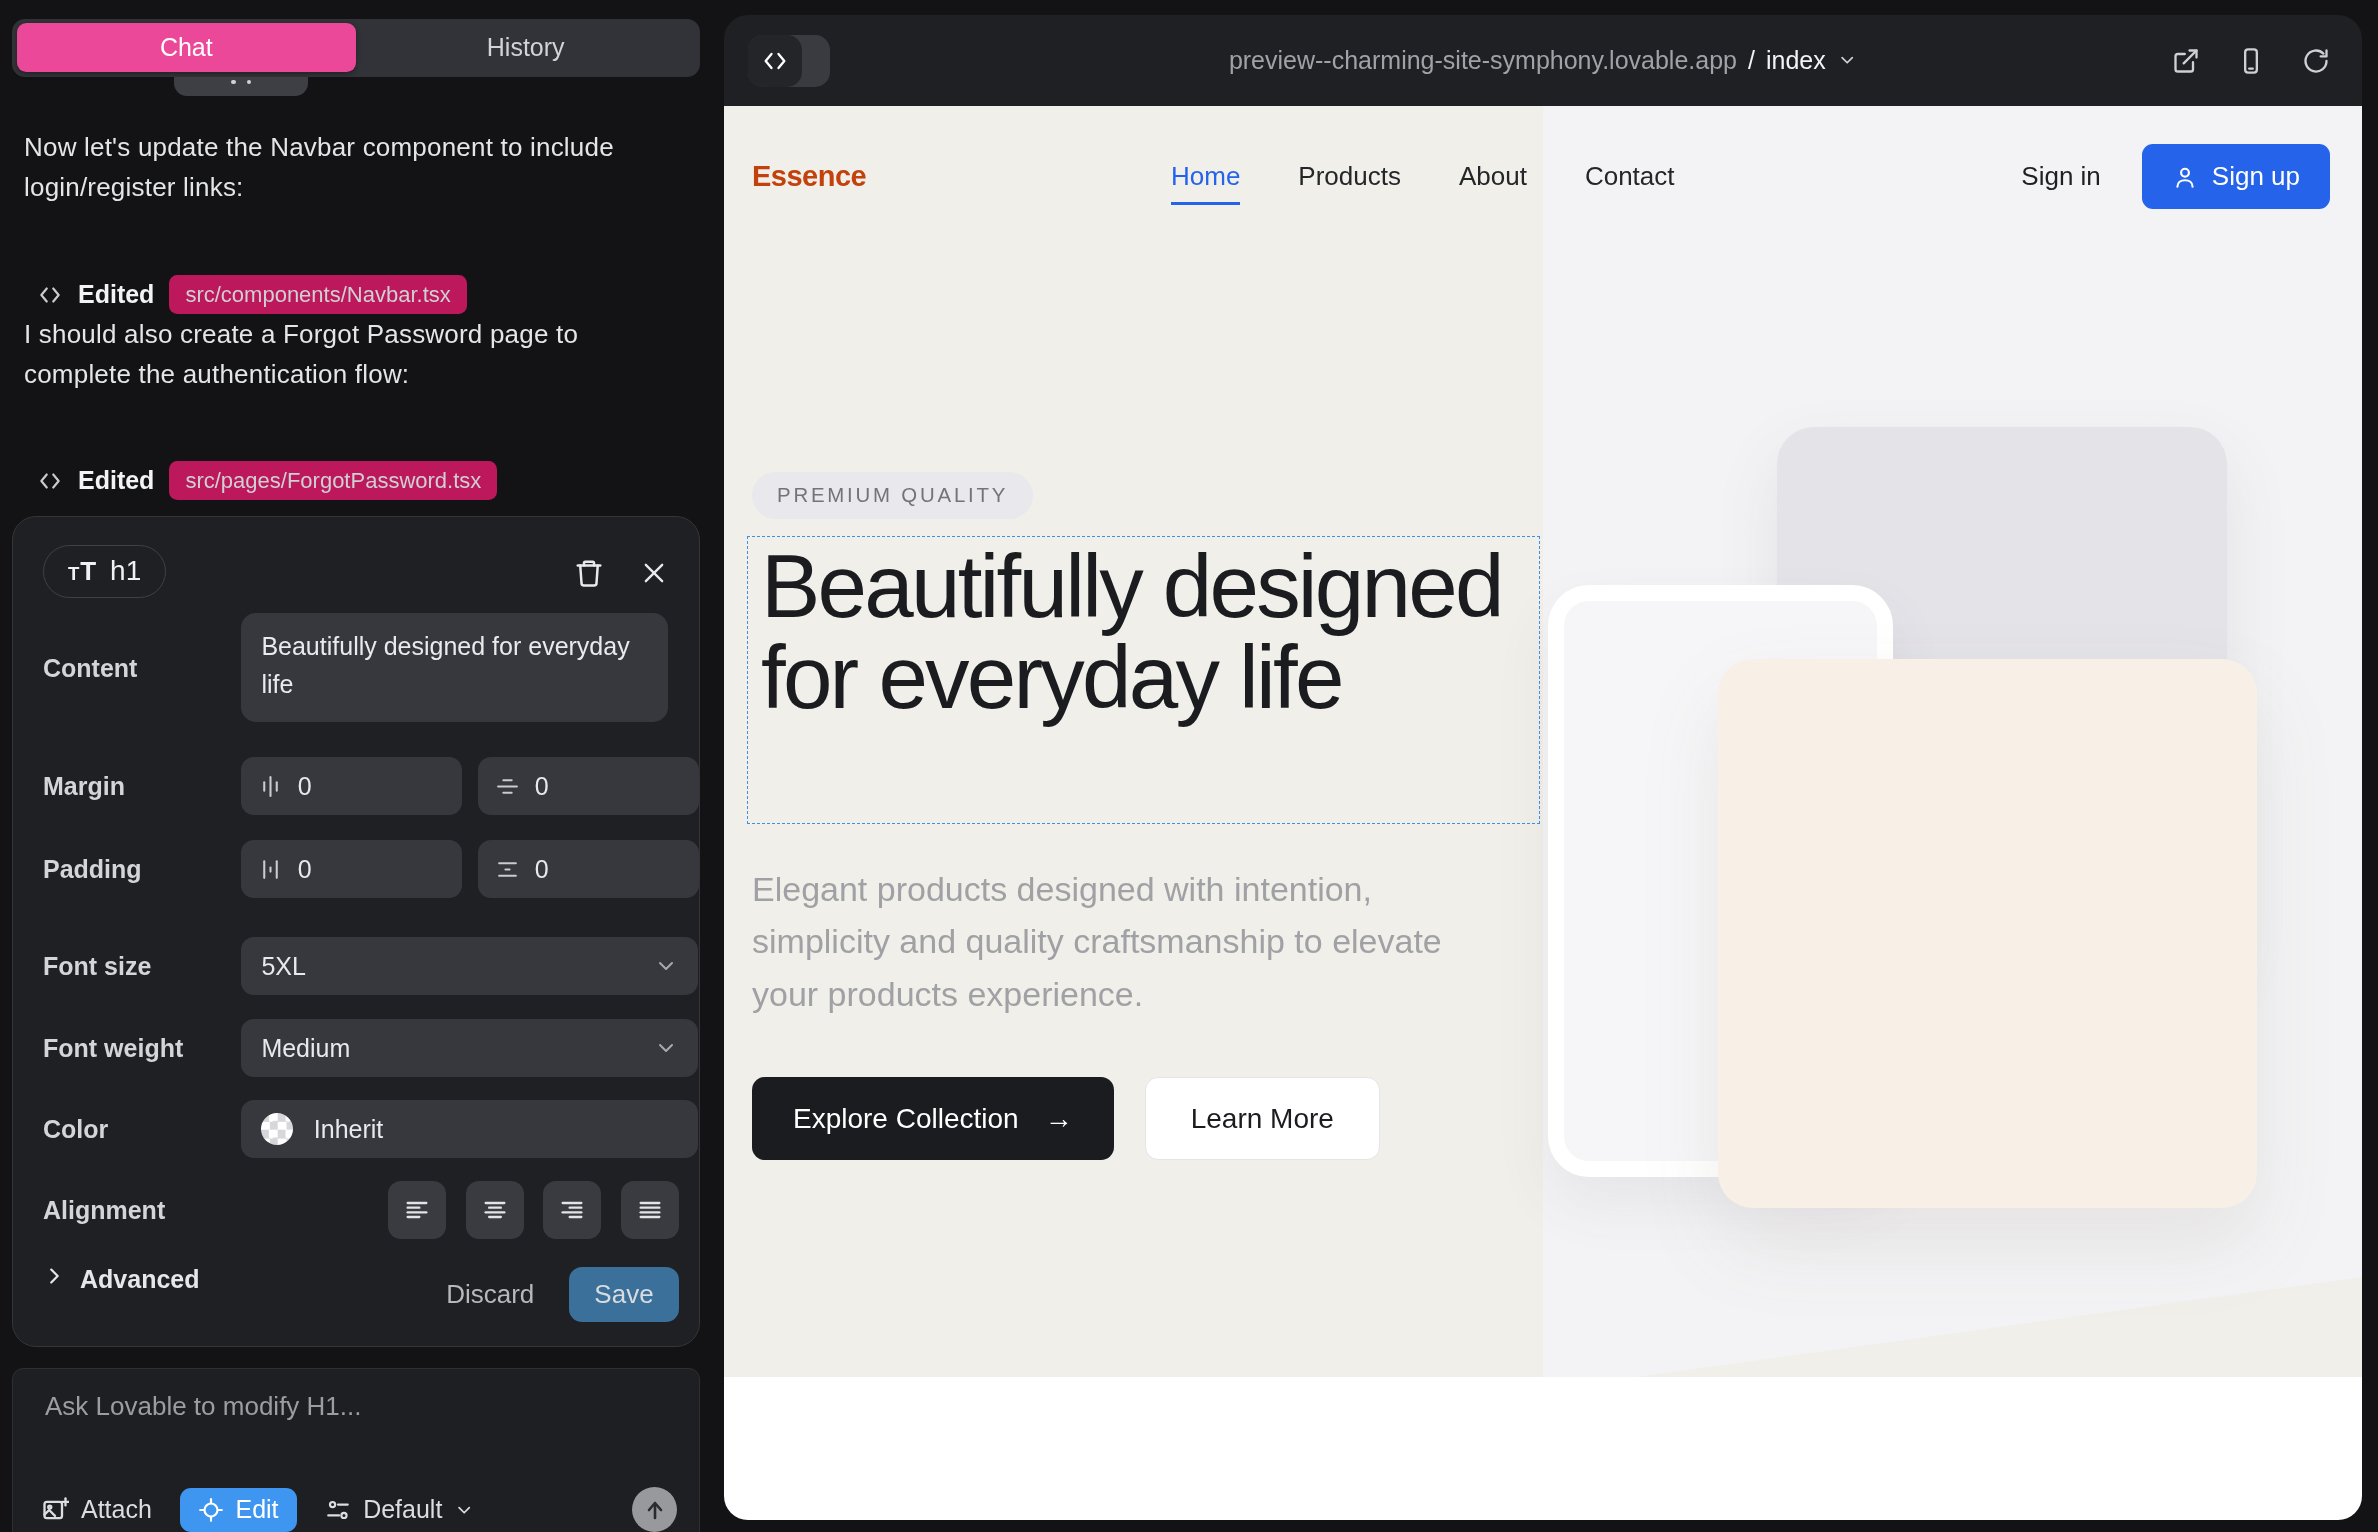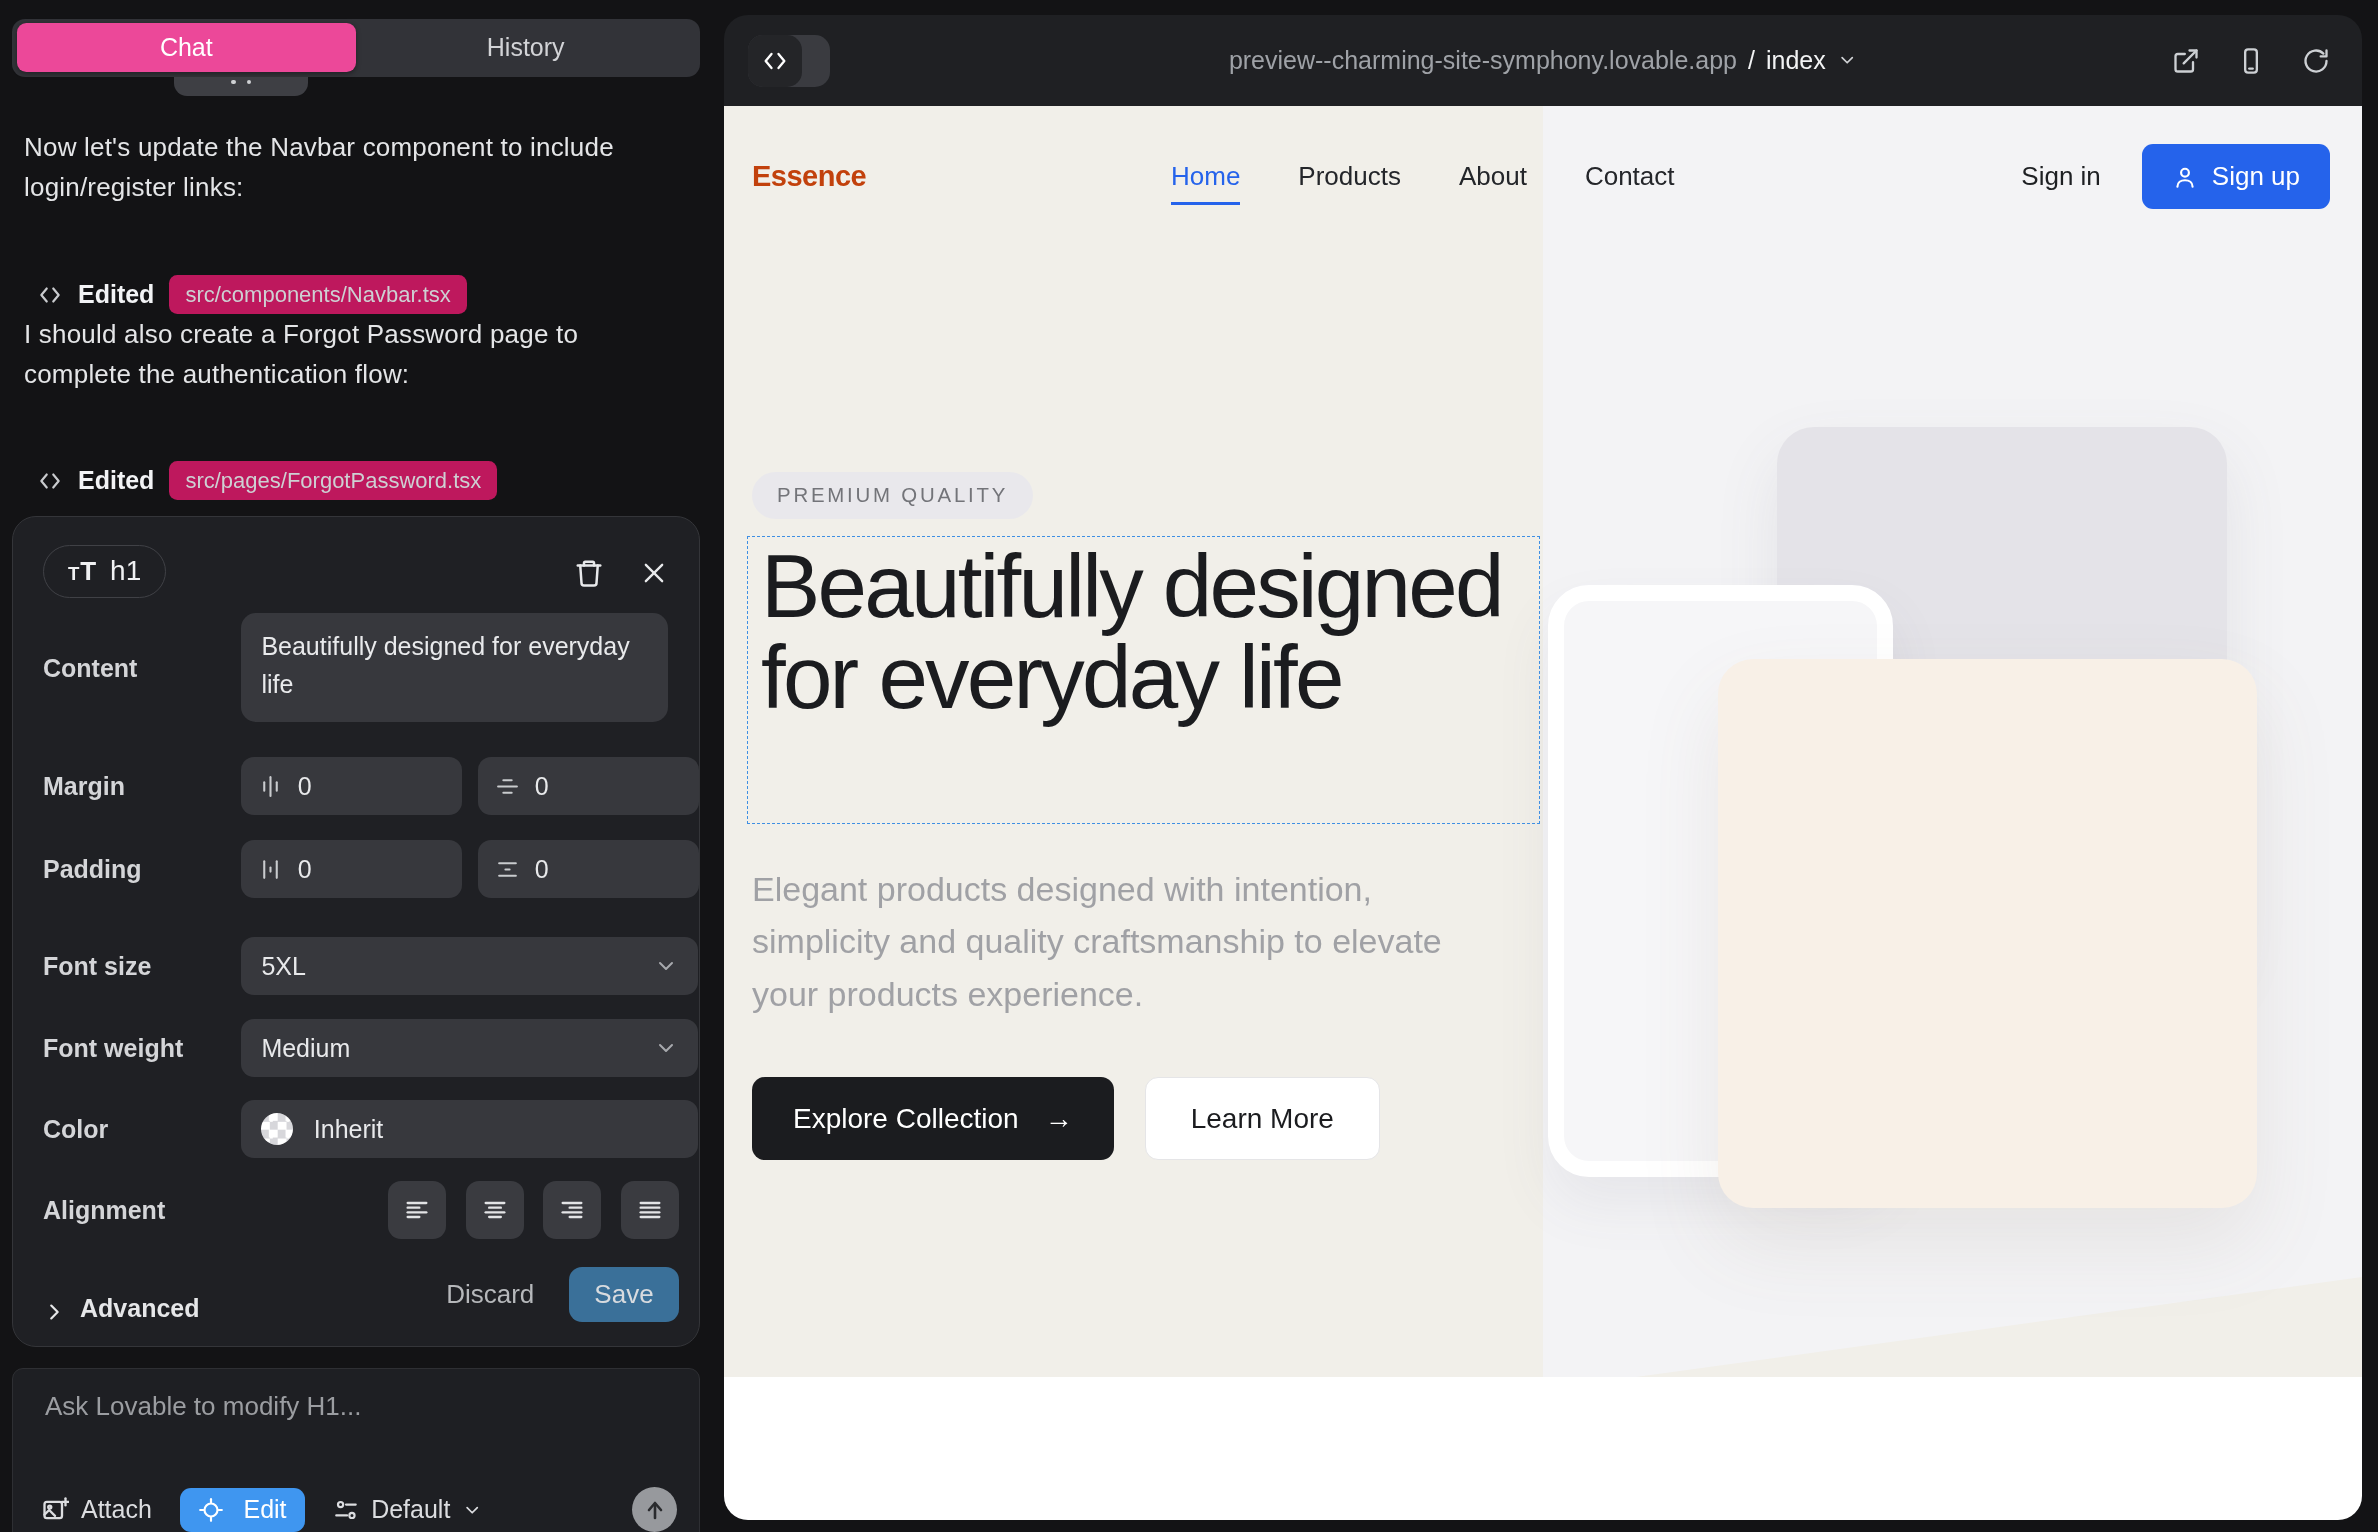--- a/index.html
+++ b/index.html
@@ -33,31 +33,31 @@
   .ta { left:198px; top:0; width:427px; height:109px; border-radius:15px; }
   .ta textarea { width:100%; height:100%; background:transparent; border:none; resize:none; outline:none; color:#e9eaec; font-family:"Liberation Sans",sans-serif; font-size:25px; line-height:1.5; padding:15px 20.4px; }
   .mini { top:0; width:221px; height:58px; gap:15px; padding-left:16.7px; }
   .mini .num { font-size:25px; }
   .mini svg { color:#c9cbce; flex:0 0 auto; }
   .select { left:198px; top:0; width:457px; height:58px; justify-content:space-between; padding:0 20.4px; cursor:pointer;text-align:right; }
   .select svg { color:#a7a9ad; }
   .swatch { width:32px; height:32px; border-radius:50%; background:repeating-conic-gradient(#ffffff 0% 25%, #d7d7db 25% 50%); background-size:16.7px 16.7px; flex:0 0 auto; }
   .align-group { position:absolute; right:0; top:0; display:flex; gap:19.5px; }
   .align-btn { width:58px; height:58px; background:#3a3b40; border-radius:13px; display:flex; align-items:center; justify-content:center; color:#e3e4e6; cursor:pointer; }
-  .footer-left { position:absolute; left:0; top:0; height:58px; display:flex; align-items:flex-end; gap:15px; color:#e6e7e9; font-size:25px; font-weight:600; cursor:pointer; }
+  .footer-left { position:absolute; left:0; top:0; height:58px; display:flex; align-items:flex-start; gap:15px; color:#e6e7e9; font-size:25px; font-weight:600; cursor:pointer; }
   .footer-right { position:absolute; right:0; top:0; height:58px; display:flex; align-items:center; gap:35px; }
   .discard { color:#b6b8bb; font-size:26px; cursor:pointer; }
   .save { background:#3a7099; color:#d8dbdf; font-size:26px; padding:12px 25px; border-radius:13px; cursor:pointer; }
 
   .composer { left:12px; top:1368px; width:688px; height:182px; background:#1e1f23; border:0.9px solid #2e2f33; border-radius:11px; }
   .composer input { position:absolute; left:32px; top:22px; width:612px; background:transparent; border:none; outline:none; font-family:"Liberation Sans",sans-serif; font-size:26px; color:#e6e7e9; }
   .composer input::placeholder { color:#9b9da1; }
   .comp-row { position:absolute; left:28px; right:22px; bottom:16.7px; display:flex; align-items:center; gap:28px; }
   .comp-item { display:flex; align-items:center; gap:12px; color:#dcdde0; font-size:25px; cursor:pointer; }
-  .edit-pill { background:#3f96f0; color:#ffffff; border-radius:11px; padding:7.4px 18.6px; display:flex; align-items:center; gap:19px; font-size:25px; cursor:pointer; }
+  .edit-pill { background:#3f96f0; color:#ffffff; border-radius:11px; padding:7.4px 18.6px; display:flex; align-items:center; gap:11px; font-size:25px; cursor:pointer; }
   .send { margin-left:auto; width:45px; height:45px; border-radius:50%; background:#97999d; color:#2a2b2e; display:flex; align-items:center; justify-content:center; cursor:pointer; }
 
   
   .window { left:724px; top:15px; width:1638px; height:1505px; background:#1f2023; border-radius:24px; overflow:hidden; }
   .topbar { position:absolute; left:0; top:0; right:0; height:91px; }
   .code-toggle { position:absolute; left:24px; top:19.5px; width:82px; height:52px; background:#3a3b40; border-radius:15px; cursor:pointer; }
   .code-toggle .seg { position:absolute; left:0; top:0; width:54px; height:52px; background:#242528; border-radius:15px; display:flex; align-items:center; justify-content:center; color:#ffffff; }
   .urlbar { position:absolute; left:0; right:0; top:0; height:91px; display:flex; align-items:center; justify-content:center; gap:11px; font-size:25px; cursor:pointer; }
   .url-domain { color:#9fa2a7; } .url-sep,.url-page { color:#f2f3f4; }
   .chrome-icons { position:absolute; right:32px; top:0; height:91px; display:flex; align-items:center; gap:37px; color:#cdd0d4; }

